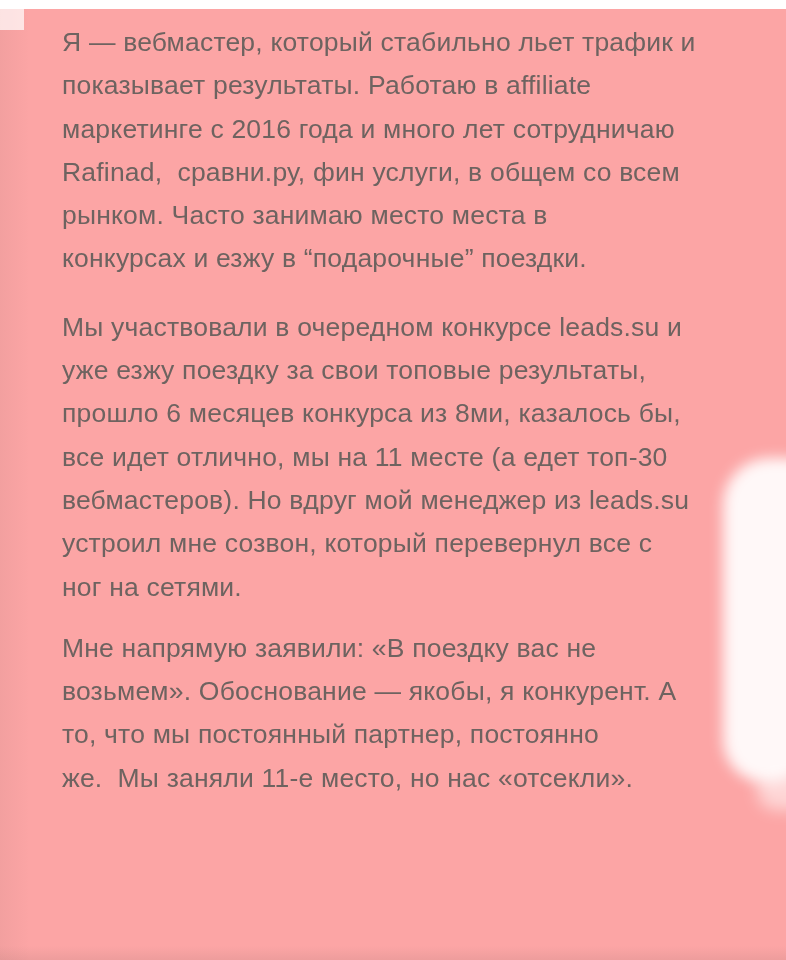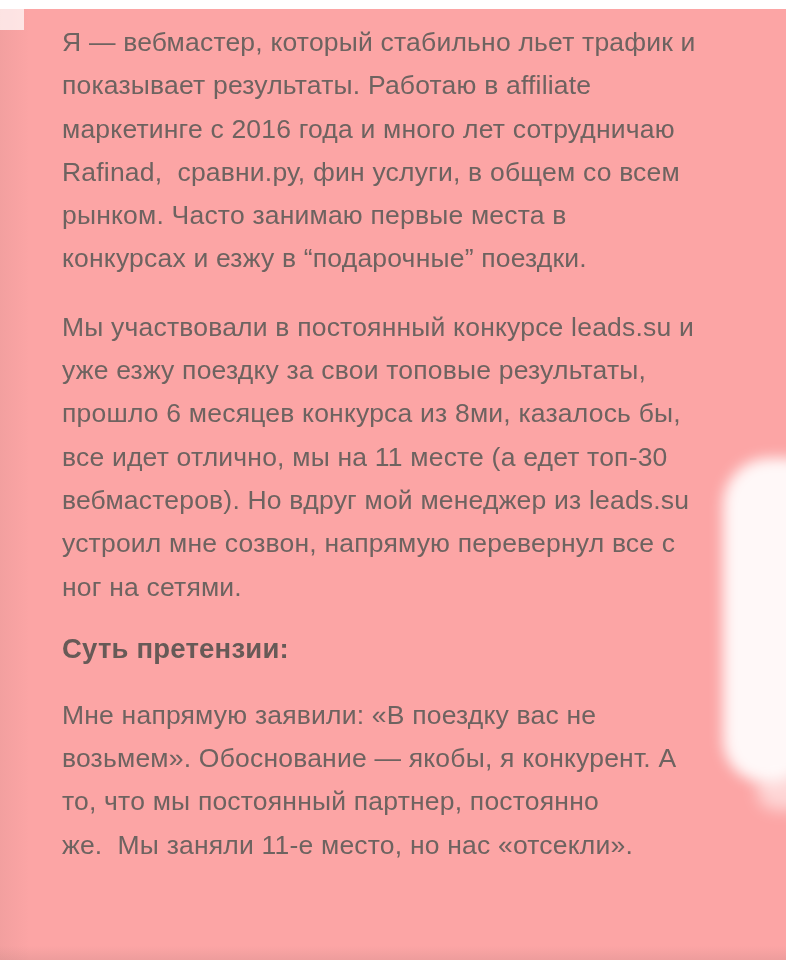--- a/index.html
+++ b/index.html
@@ -112,35 +112,34 @@
   <div class="glare"></div>
   <div class="glare-small"></div>
 
   <div class="content">
 
     <div class="para para-1">
       <div class="line">Я — вебмастер, который стабильно льет трафик и</div>
       <div class="line">показывает результаты. Работаю в affiliate</div>
       <div class="line">маркетинге с 2016 года и много лет сотрудничаю</div>
       <div class="line">Rafinad,  сравни.ру, фин услуги, в общем со всем</div>
-      <div class="line">рынком. Часто занимаю первые места в</div>
+      <div class="line">рынком. Часто занимаю место места в</div>
       <div class="line">конкурсах и езжу в “подарочные” поездки.</div>
     </div>
 
     <div class="para para-2">
-      <div class="line">Мы участвовали в постоянный конкурсе leads.su и</div>
+      <div class="line">Мы участвовали в очередном конкурсе leads.su и</div>
       <div class="line">уже езжу поездку за свои топовые результаты,</div>
       <div class="line">прошло 6 месяцев конкурса из 8ми, казалось бы,</div>
       <div class="line">все идет отлично, мы на 11 месте (а едет топ-30</div>
       <div class="line">вебмастеров). Но вдруг мой менеджер из leads.su</div>
-      <div class="line">устроил мне созвон, напрямую перевернул все с</div>
+      <div class="line">устроил мне созвон, который перевернул все с</div>
       <div class="line">ног на сетями.</div>
     </div>
 
-    <h2 class="heading">Суть претензии:</h2>
 
     <div class="para para-3">
       <div class="line">Мне напрямую заявили: «В поездку вас не</div>
       <div class="line">возьмем». Обоснование — якобы, я конкурент. А</div>
       <div class="line">то, что мы постоянный партнер, постоянно</div>
       <div class="line">же.  Мы заняли 11-е место, но нас «отсекли».</div>
     </div>
 
   </div>
 

